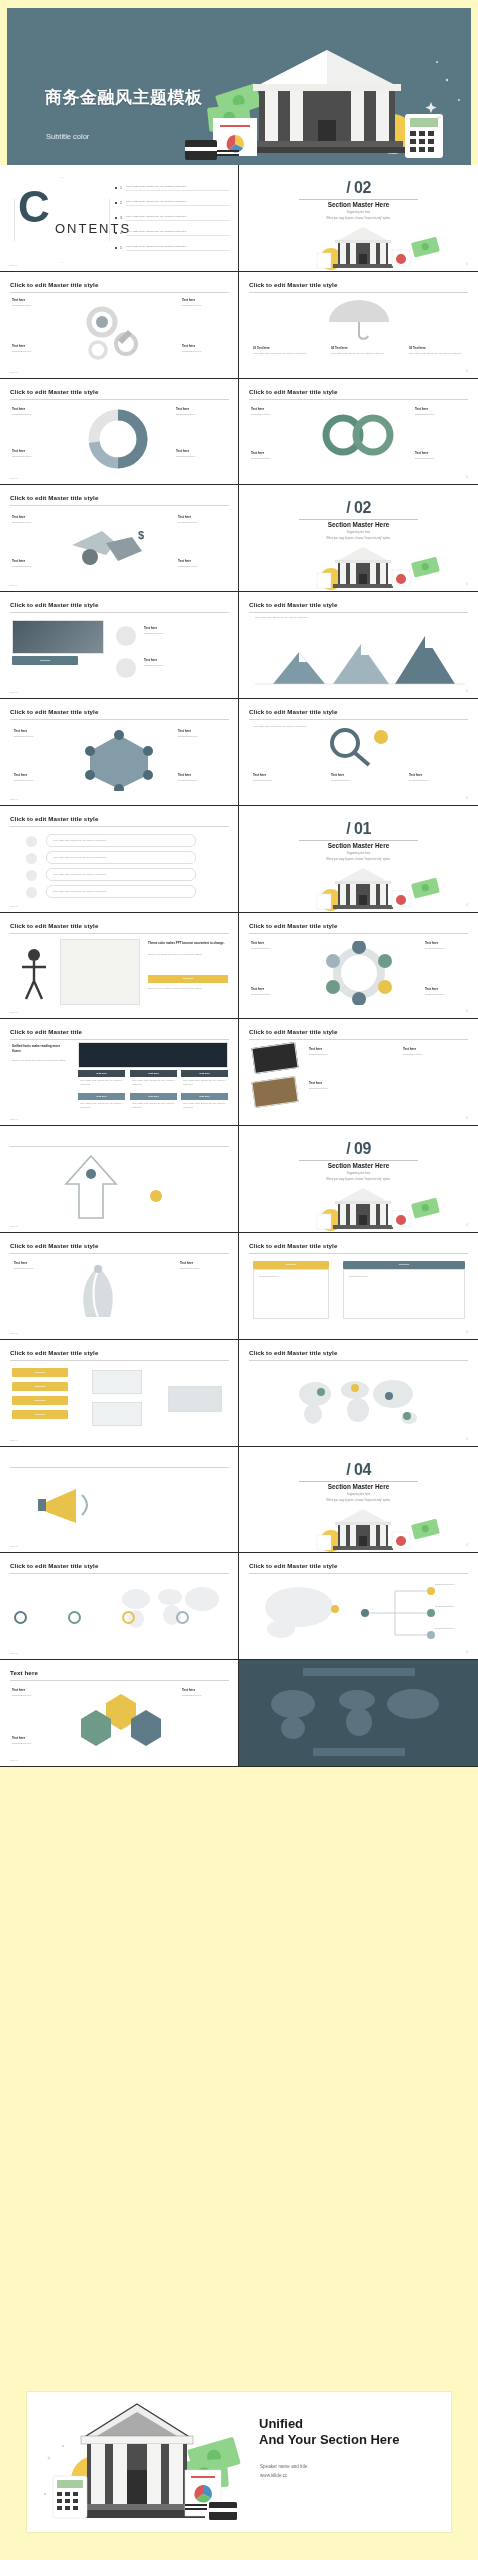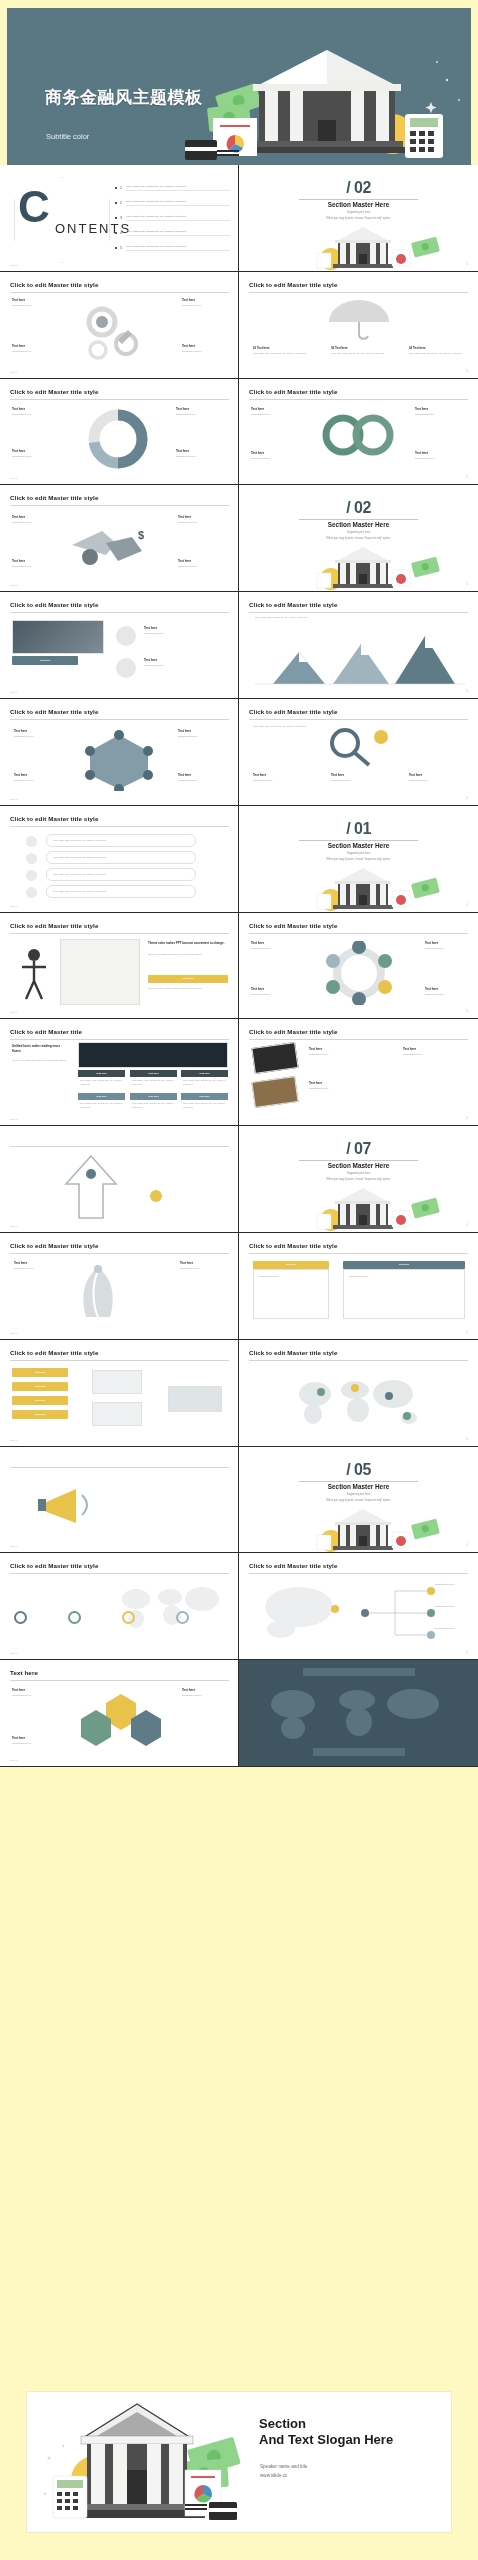--- a/index.html
+++ b/index.html
@@ -580,21 +580,21 @@
         <div class="sbox" style="left:14px;top:36px;width:38px"></div>
         <div class="tbox" style="left:150px;top:30px"></div>
         <div class="sbox" style="left:150px;top:36px;width:76px"></div>
         <div class="circ" style="left:150px;top:64px;width:12px;height:12px;background:#e8c24a"></div>
         <div class="tbox" style="left:168px;top:66px"></div>
         <div class="sbox" style="left:168px;top:72px;width:58px"></div>
         <div class="foot-left">islide.cc</div>
       </div>
 
       <div class="cell sec">
-        <div class="num">/ 07</div>
+        <div class="num">/ 09</div>
         <div class="sec-rule"></div>
         <div class="sec-h">Section Master Here</div>
         <div class="sec-s">Supporting text here</div>
         <div class="sec-s2">When you copy &amp; paste, choose "keep text only" option.</div>
         <svg width="239" height="50" viewBox="0 0 239 50" style="position:absolute;left:0;top:58px">
           <circle cx="92" cy="36" r="11" fill="#f2c94c"></circle>
           <g transform="translate(172,20) rotate(-14)">
               <rect width="26" height="15" rx="1.5" fill="#8fd48a"></rect>
               <circle cx="13" cy="7" r="3.6" fill="#6cc06a"></circle>
             </g>
@@ -699,21 +699,21 @@
           <path d="M10 22 l32 -14 0 34 -32 -12z" fill="#e8c24a"></path>
           <rect x="4" y="18" width="8" height="12" fill="#5f7b87"></rect>
           <path d="M48 14 q10 10 0 20" stroke="#9fb4bc" stroke-width="2" fill="none"></path>
         </svg>
         <div class="tbox" style="left:120px;top:48px;font-size:7px;letter-spacing:.5px"></div>
         <div class="sbox" style="left:120px;top:60px;width:100px"></div>
         <div class="foot-left">islide.cc</div>
       </div>
 
       <div class="cell sec">
-        <div class="num">/ 05</div>
+        <div class="num">/ 04</div>
         <div class="sec-rule"></div>
         <div class="sec-h">Section Master Here</div>
         <div class="sec-s">Supporting text here</div>
         <div class="sec-s2">When you copy &amp; paste, choose "keep text only" option.</div>
         <svg width="239" height="50" viewBox="0 0 239 50" style="position:absolute;left:0;top:58px">
           <circle cx="92" cy="36" r="11" fill="#f2c94c"></circle>
           <g transform="translate(172,20) rotate(-14)">
               <rect width="26" height="15" rx="1.5" fill="#8fd48a"></rect>
               <circle cx="13" cy="7" r="3.6" fill="#6cc06a"></circle>
             </g>
@@ -869,22 +869,22 @@
           <rect x="36" y="101" width="5" height="4"></rect>
         <rect x="20" y="108" width="5" height="4"></rect>
           <rect x="28" y="108" width="5" height="4"></rect>
           <rect x="36" y="108" width="5" height="4"></rect>
       </g>
       <circle cx="12" cy="60" r="1.5" fill="#dcdcdc"></circle>
         <circle cx="26" cy="48" r="1.2" fill="#dcdcdc"></circle>
       <circle cx="8" cy="96" r="1.2" fill="#dcdcdc"></circle>
     </svg>
     <div class="thanks">
-      <div>Section</div>
-      <div>And Text Slogan Here</div>
+      <div>Unified</div>
+      <div>And Your Section Here</div>
     </div>
     <div class="end-speaker">
       <div>Speaker name  and title</div>
       <div>www.islide.cc</div>
     </div>
   </div>
 
 </div>
 
 </body></html>

